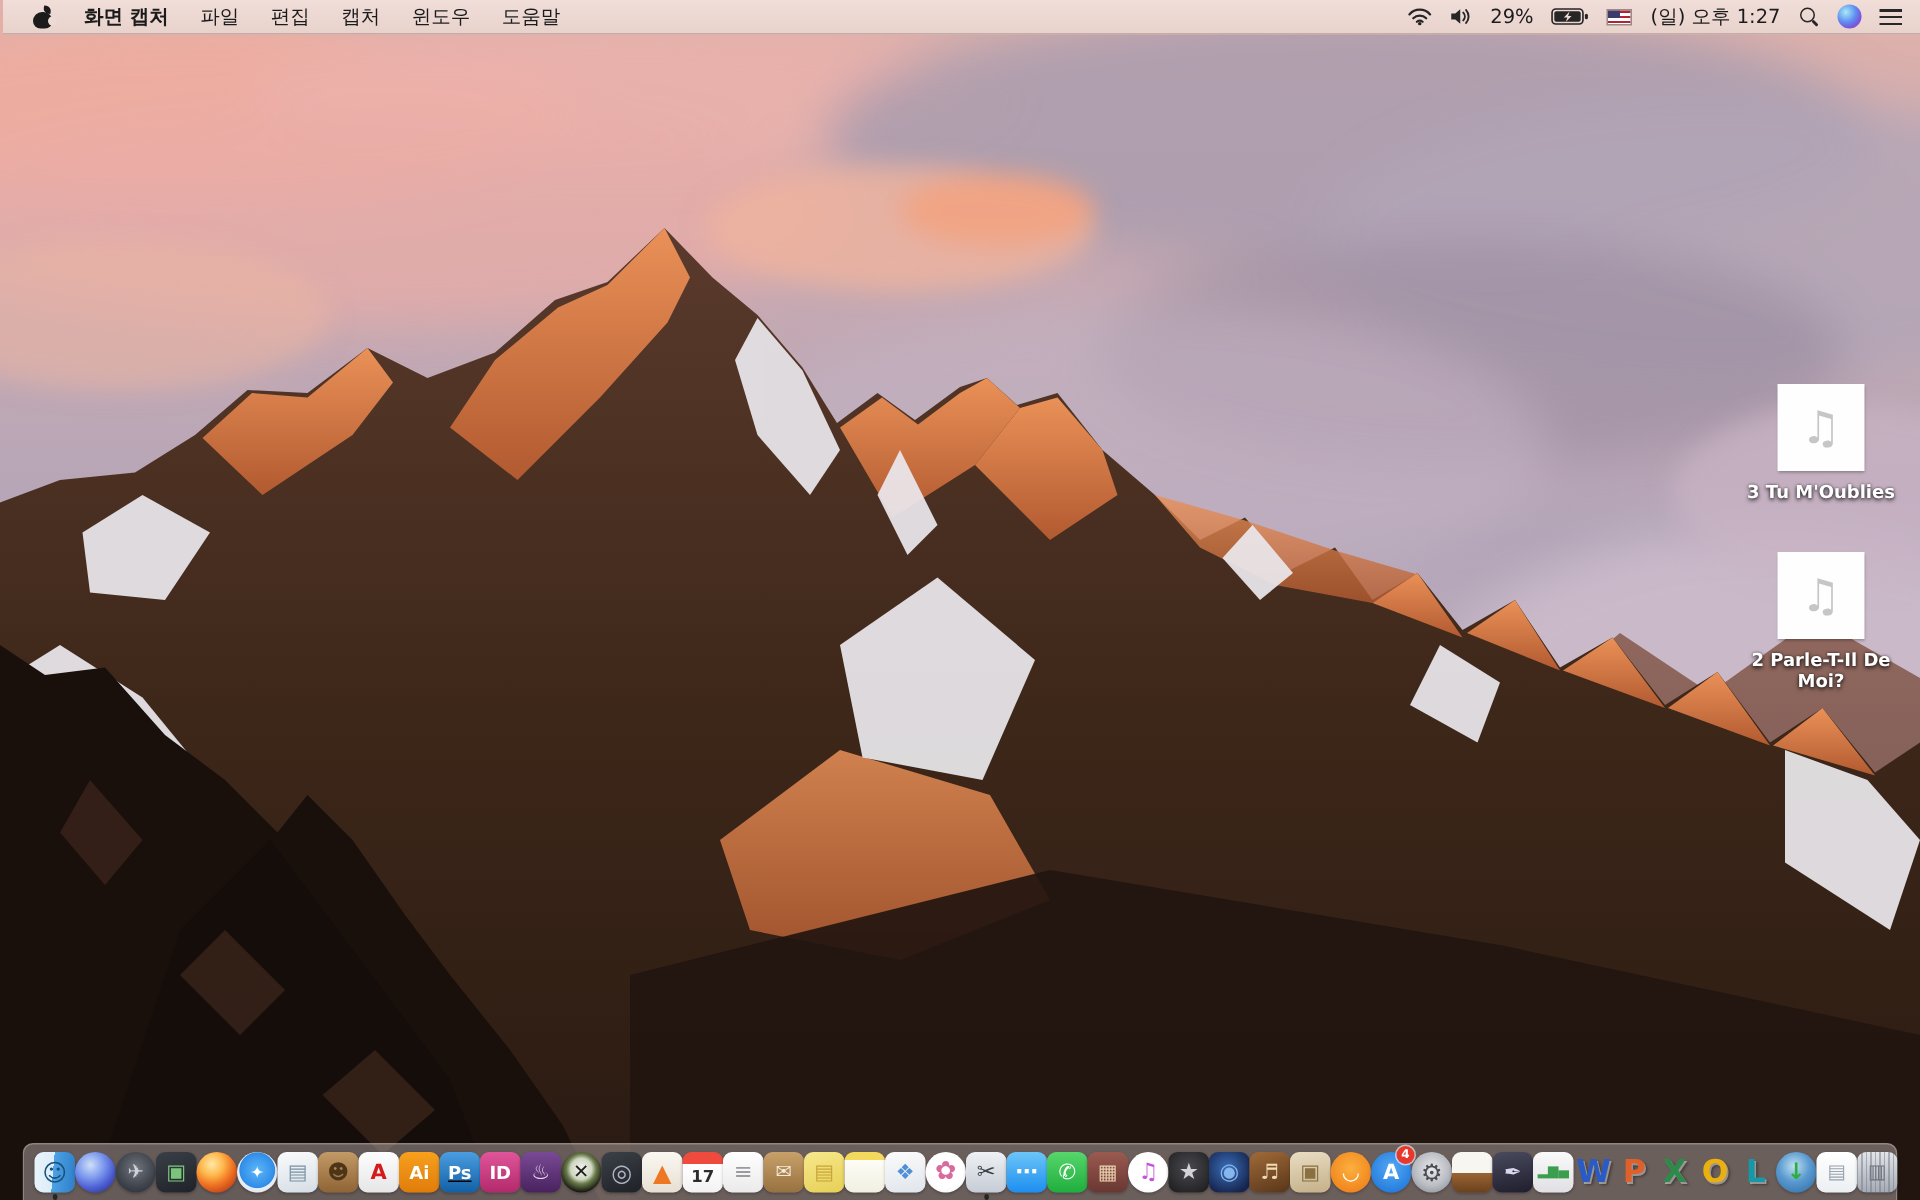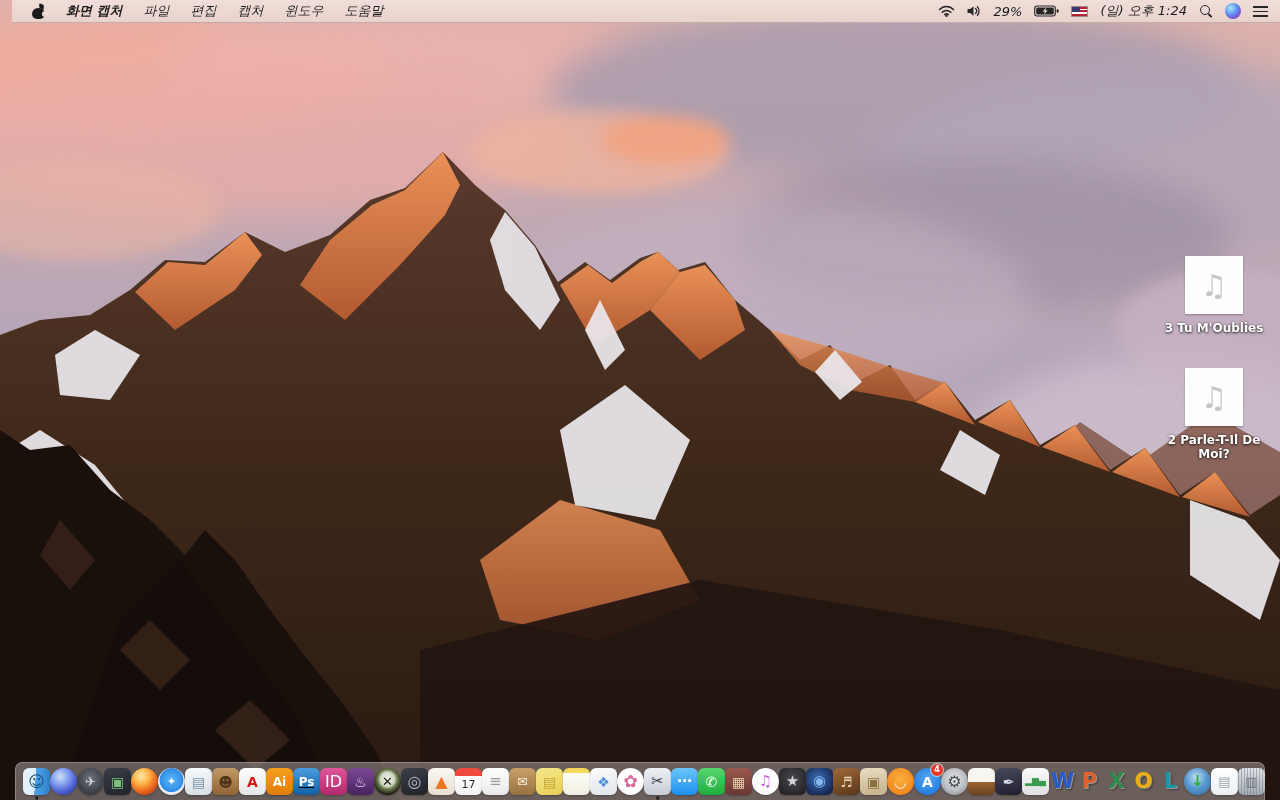--- a/index.html
+++ b/index.html
@@ -2,25 +2,25 @@
 <html><head>
 <meta charset="utf-8">
 <style>
   * { margin:0; padding:0; box-sizing:border-box; }
   html,body { width:1280px; height:800px; overflow:hidden; }
   body { font-family:"DejaVu Sans","Liberation Sans",sans-serif; }
   .screen { position:relative; width:1280px; height:800px; overflow:hidden; background:#b7a9bb; }
   .wallpaper { position:absolute; inset:0; width:1280px; height:800px; display:block; }
 
   
-  .menubar { position:absolute; top:0; left:12px; right:0; height:23px;
+  .menubar { position:absolute; top:0; left:2px; right:0; height:23px;
     background:linear-gradient(180deg,#f1ded9,#e8d2cc);
     border-bottom:1px solid rgba(120,80,80,.35);
     display:flex; align-items:center; justify-content:space-between;
-    font-size:13px; color:#1b1b1b; z-index:30;font-style:italic; }
+    font-size:13px; color:#1b1b1b; z-index:30; }
   .mb-left { display:flex; align-items:center; gap:21px; padding-left:20px; }
   .mb-item { cursor:default; white-space:nowrap; }
   .mb-item.app { font-weight:700; }
   .apple-logo { position:relative; width:13px; height:15px; display:inline-block; }
   .apple-logo .body { position:absolute; left:0; top:4px; width:13px; height:11px; background:#1b1b1b; border-radius:6px 6px 5px 5px; }
   .apple-logo .leaf { position:absolute; left:7px; top:0; width:5px; height:5px; background:#1b1b1b; border-radius:0 70% 0 70%; transform:rotate(10deg); }
   .apple-logo .bite { position:absolute; right:-3px; top:7px; width:6px; height:6px; background:#eedad4; border-radius:50%; }
 
   .mb-right { display:flex; align-items:center; gap:12px; padding-right:12px; }
   .status-item { display:flex; align-items:center; }
@@ -206,21 +206,21 @@
         <svg width="25" height="12" viewBox="0 0 25 12">
           <rect x="0.7" y="1" width="20.6" height="10" rx="2.5" fill="none" stroke="#262626" stroke-width="1.1"></rect>
           <rect x="22.6" y="4.2" width="2" height="3.6" rx="1" fill="#262626"></rect>
           <rect x="2.2" y="2.5" width="17.6" height="7" rx="1.4" fill="#262626"></rect>
           <polygon points="12.4,2.6 8.6,6.6 10.9,6.6 9.9,9.6 13.7,5.6 11.4,5.6" fill="#eedad4"></polygon>
         </svg>
       </span>
       <span class="status-item">
         <span class="flag"></span>
       </span>
-      <span class="status-item clock">(일) 오후 1:24</span>
+      <span class="status-item clock">(일) 오후 1:27</span>
       <span class="status-item">
         <span class="search-glass"></span>
       </span>
       <span class="status-item">
         <span class="siri-orb"></span>
       </span>
       <span class="status-item">
         <span class="nc-list"></span>
       </span>
     </div>
@@ -287,21 +287,21 @@
           <span style="color: rgb(255, 255, 255); font-size: 12px; font-weight: 700;">Ai</span>
         </div>
       </div>
       <div class="dock-item">
         <div class="dock-icon shape-square" style="background: linear-gradient(rgb(74, 157, 224), rgb(19, 96, 165)); text-decoration: underline;">
           <span style="color: rgb(255, 255, 255); font-size: 12px; font-weight: 700;">Ps</span>
         </div>
       </div>
       <div class="dock-item">
         <div class="dock-icon shape-square" style="background: linear-gradient(rgb(224, 85, 154), rgb(178, 42, 107));">
-          <span style="color: rgb(255, 255, 255); font-size: 16px; font-weight: 400; text-align: center;">ID</span>
+          <span style="color: rgb(255, 255, 255); font-size: 12px; font-weight: 700; text-align: center;">ID</span>
         </div>
       </div>
       <div class="dock-item">
         <div class="dock-icon shape-square" style="background: linear-gradient(rgb(122, 74, 150), rgb(72, 34, 94));">
           <span style="color: rgb(233, 217, 242); font-size: 14px;">♨</span>
         </div>
       </div>
       <div class="dock-item">
         <div class="dock-icon shape-circle" style="background: radial-gradient(circle at 50% 42%, rgb(244, 244, 238) 0%, rgb(207, 214, 194) 34%, rgb(106, 122, 74) 48%, rgb(20, 20, 15) 75%);">
           <span style="color: rgb(28, 28, 28); font-size: 13px; font-weight: 700;">✕</span>
@@ -312,21 +312,21 @@
           <span style="color: rgb(174, 182, 194); font-size: 16px;">◎</span>
         </div>
       </div>
       <div class="dock-item">
         <div class="dock-icon shape-square" style="background: linear-gradient(rgb(251, 248, 243), rgb(231, 223, 210));">
           <span style="color: rgb(237, 119, 34); font-size: 16px;">▲</span>
         </div>
       </div>
       <div class="dock-item">
         <div class="dock-icon shape-square" style="background: linear-gradient(rgb(238, 75, 62) 0%, rgb(238, 75, 62) 30%, rgb(255, 255, 255) 30%, rgb(242, 242, 242) 100%);">
-          <span style="color: rgb(44, 44, 44); font-size: 11px; font-weight: 400; margin-top: 5px;">17</span>
+          <span style="color: rgb(44, 44, 44); font-size: 11px; font-weight: 700; margin-top: 5px;">17</span>
         </div>
       </div>
       <div class="dock-item">
         <div class="dock-icon shape-square" style="background: linear-gradient(rgb(255, 255, 255), rgb(234, 234, 234));">
           <span style="color: rgb(154, 154, 160); font-size: 15px;">≡</span>
         </div>
       </div>
       <div class="dock-item">
         <div class="dock-icon shape-square" style="background: linear-gradient(rgb(200, 160, 105), rgb(151, 113, 63));">
           <span style="color: rgb(242, 236, 220); font-size: 13px;">✉</span>

